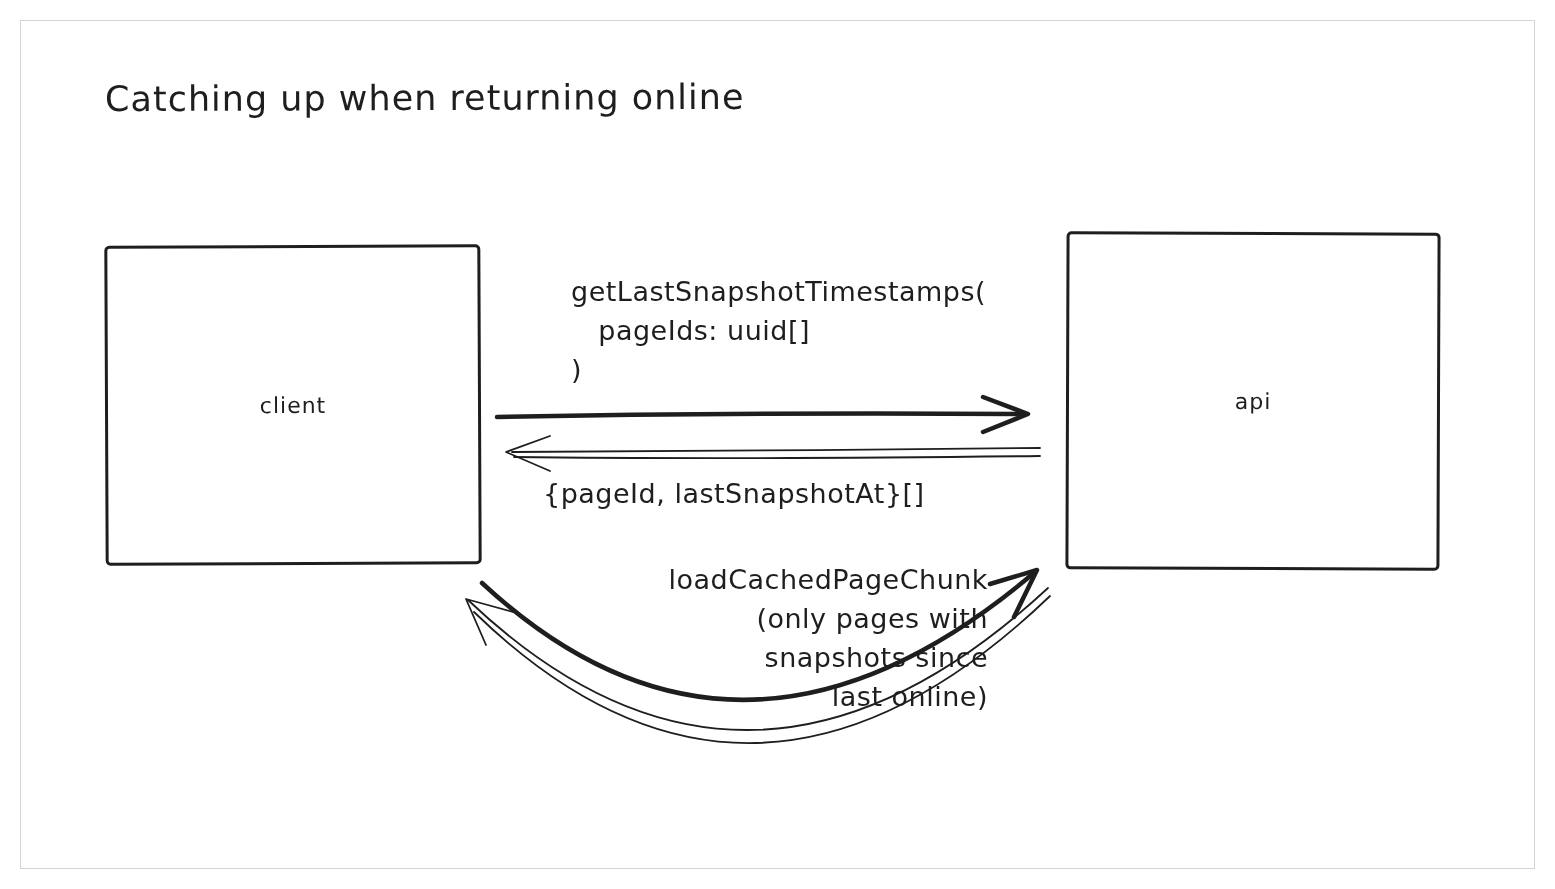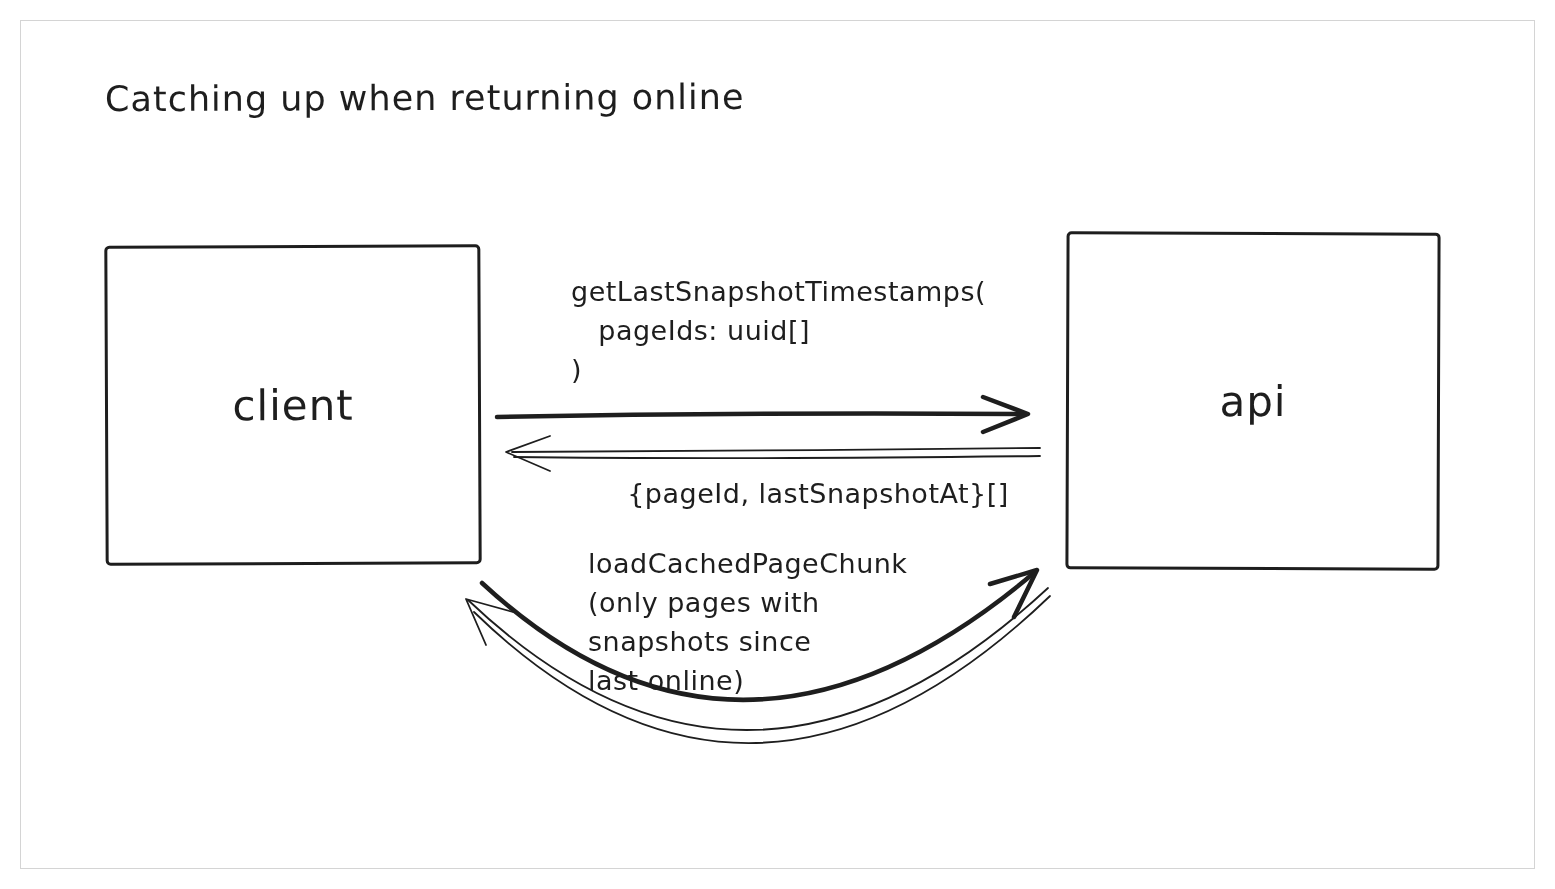--- a/index.html
+++ b/index.html
@@ -23,27 +23,27 @@
   }
   .node{
     position:absolute;
     border:3.5px solid var(--ink);
     border-radius:5px;
     background:transparent;
     display:flex;align-items:center;justify-content:center;
   }
   .node-client{left:105px;top:245px;width:376px;height:320px;transform:rotate(-0.25deg);}
   .node-api{left:1066px;top:232px;width:374px;height:338px;transform:rotate(0.2deg);}
-  .node-label{font-size:42px;letter-spacing:1px;}
+  .node-label{font-size:22px;letter-spacing:1px;}
   .arrows{position:absolute;left:0;top:0;width:1555px;height:889px;color:var(--ink);}
   .arrows path{stroke:currentColor;fill:none;stroke-linecap:round;stroke-linejoin:round;}
   .lbl{position:absolute;font-size:27px;line-height:39px;letter-spacing:0.5px;margin-left:43px;}
   .lbl-request{left:528px;top:272px;white-space:pre;}
-  .lbl-response{left:500px;top:474px;width:550px;text-align:center;white-space:pre;}
-  .lbl-chunk{left:545px;top:544px;width:400px;text-align:left;white-space:pre-line;}
+  .lbl-response{left:500px;top:474px;width:550px;text-align:left;white-space:pre;}
+  .lbl-chunk{left:545px;top:560px;width:400px;text-align:right;white-space:pre-line;}
 </style>
 </head>
 <body>
 
 <div class="frame"></div>
 
 <div class="stage">
 
   <div class="title">Catching up when returning online</div>
 

